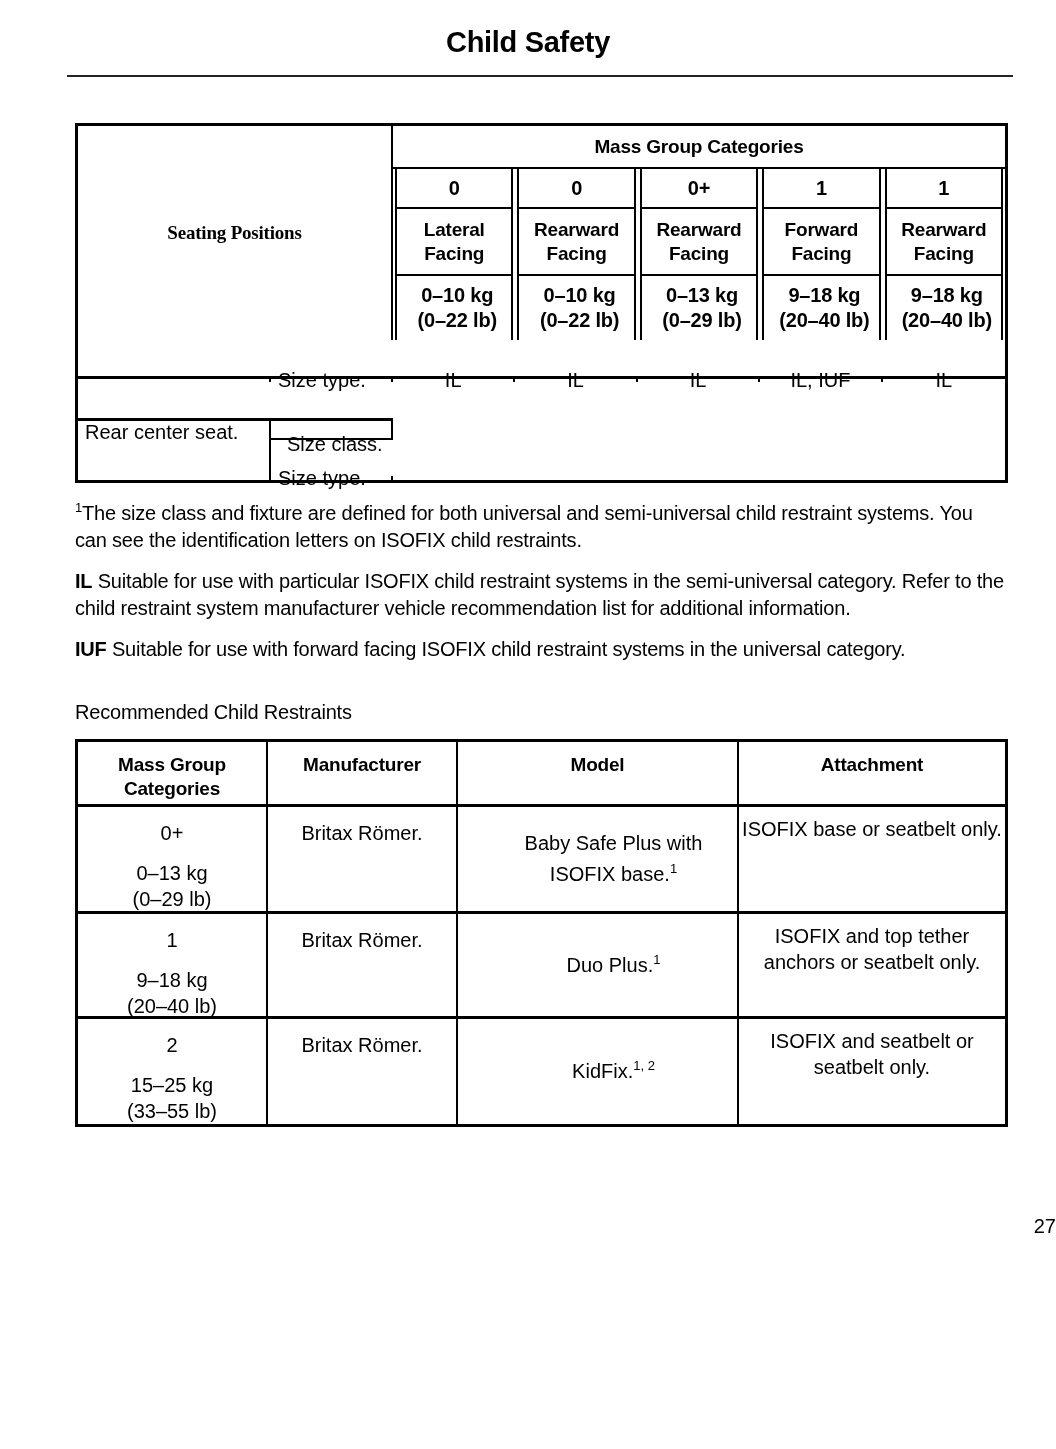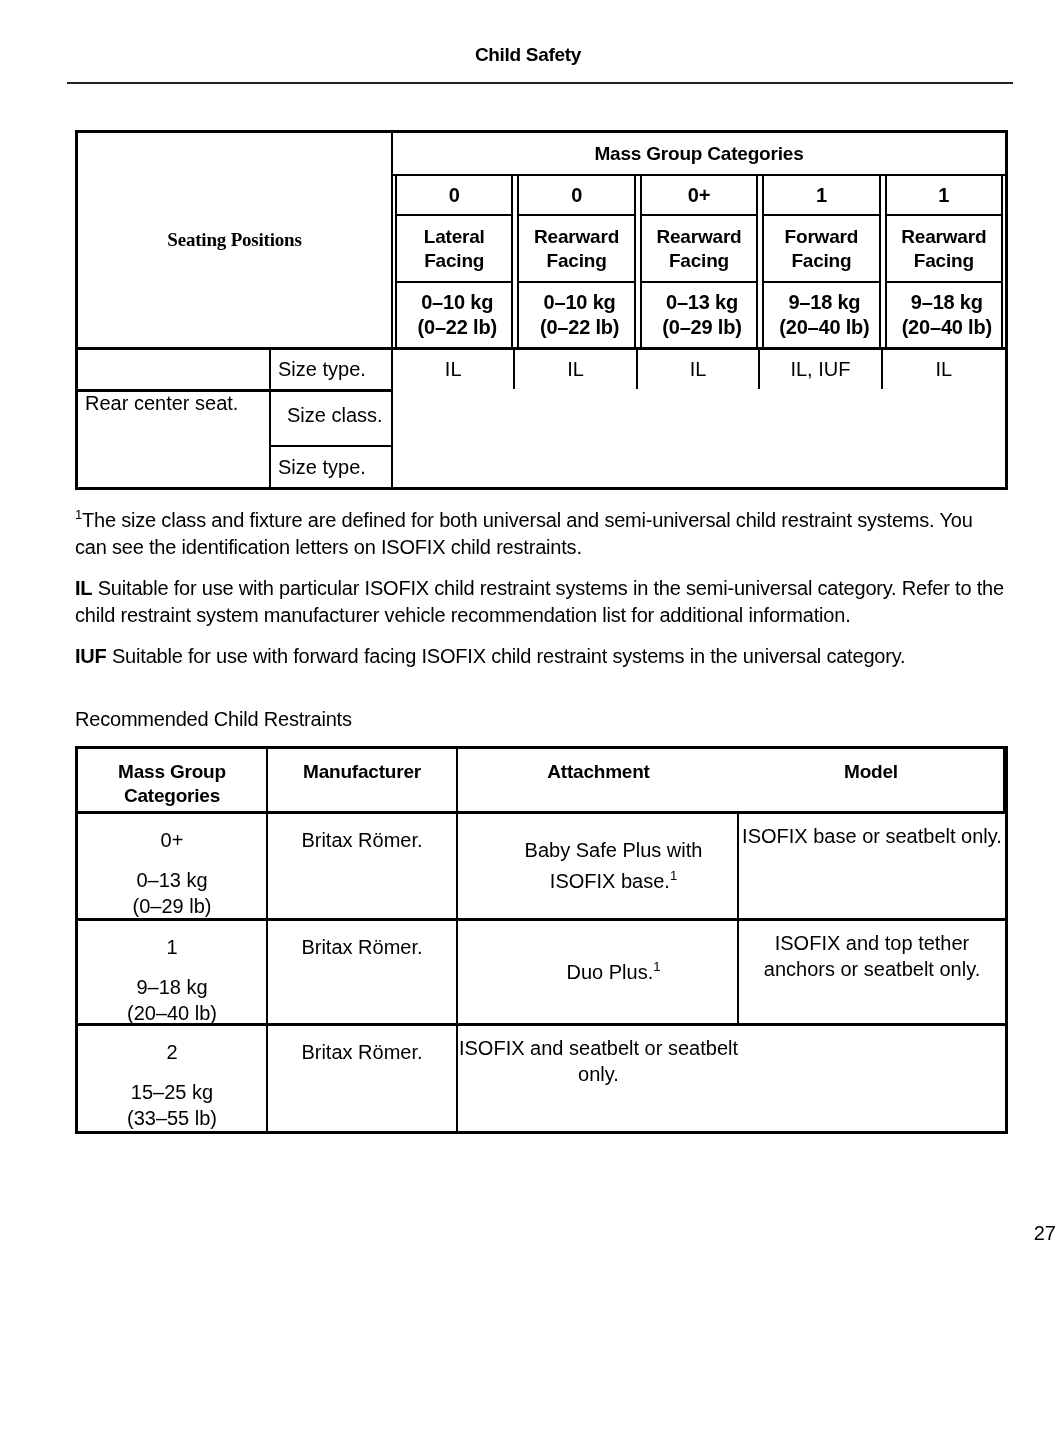--- a/index.html
+++ b/index.html
@@ -3,22 +3,22 @@
 <meta charset="utf-8">
 <style>
   html,body{margin:0;padding:0;}
   body{
     width:1056px;height:1449px;background:#ffffff;color:#000;
     font-family:"Liberation Sans","DejaVu Sans",sans-serif;
     -webkit-font-smoothing:antialiased;
     overflow:hidden;
   }
   .title{
-    text-align:center;font-size:19px;font-weight:bold;
-    padding-top:44px;letter-spacing:-0.3px;
+    text-align:center;font-size:29px;font-weight:bold;
+    padding-top:26px;letter-spacing:-0.3px;
   }
   .rule{
     border-top:2px solid #222;width:946px;margin:16px 0 0 67px;height:0;
   }
 
   
   .t1{
     margin:46px 0 0 75px;width:933px;box-sizing:border-box;
     border:3px solid #000;
     display:grid;
@@ -28,21 +28,21 @@
   .t1 > div{box-sizing:border-box;}
   .c{display:flex;align-items:center;justify-content:center;text-align:center;}
   .hb{font-weight:bold;font-size:19px;letter-spacing:-0.2px;}
   .sp{grid-area:1/1/5/3;border-right:2px solid #000;font-family:Liberation Serif, serif;}
   .mgc{grid-area:1/3/2/8;border-bottom:2px solid #000;}
   .cat{grid-row:2;margin:0 2px;border:2px solid #000;border-top:none;font-size:20px;}
   .face{grid-row:3;margin:0 2px;border:2px solid #000;border-top:none;line-height:24px;}
   .wt{grid-row:4;margin:0 2px;border-left:2px solid #000;border-right:2px solid #000;
       line-height:25px;font-size:20px;flex-direction:column;padding-left:6px;}
   .g3{grid-column:3;} .g4{grid-column:4;} .g5{grid-column:5;} .g6{grid-column:6;} .g7{grid-column:7;}
-  .bodytxt{font-size:20px;}
+  .bodytxt{font-size:20px;margin-top:36px;}
   .empty{grid-area:5/1;border-top:3px solid #000;border-right:2px solid #000;}
   .lbl{justify-content:flex-start;text-align:left;padding-left:7px;}
   .lbl1{grid-area:5/2;border-top:3px solid #000;border-right:2px solid #000;}
   .il{grid-row:5;border-top:3px solid #000;border-right:2px solid #000;}
   .il.g7{border-right:none;}
   .seat{grid-area:6/1/8/2;border-top:3px solid #000;border-right:2px solid #000;
         align-items:flex-start;}
   .lbl2{grid-area:6/2;border-top:3px solid #000;border-right:2px solid #000;border-bottom:2px solid #000;
         align-items:flex-start;padding-top:10px;line-height:26px;padding-left:16px;}
   .lbl3{grid-area:7/2;border-right:2px solid #000;}
@@ -136,22 +136,22 @@
   <div class="fn"><sup>1</sup><span>The size class and fixture are defined for both universal and semi-universal child restraint systems. You can see the identification letters on ISOFIX child restraints.</span></div>
   <div class="fn"><b>IL</b> <span>Suitable for use with particular ISOFIX child restraint systems in the semi-universal category. Refer to the child restraint system manufacturer vehicle recommendation list for additional information.</span></div>
   <div class="fn"><b>IUF</b> <span>Suitable for use with forward facing ISOFIX child restraint systems in the universal category.</span></div>
 </div>
 
 <div class="sec-heading">Recommended Child Restraints</div>
 
 <div class="t2">
   <div class="h2c">Mass Group Categories</div>
   <div class="h2c">Manufacturer</div>
+  <div class="h2c">Model</div>
   <div class="h2c lastcol">Attachment</div>
-  <div class="h2c">Model</div>
 
   <div class="bc mass">
     <div>0+</div>
     <div class="massgap"></div>
     <div>0–13 kg</div>
     <div>(0–29 lb)</div>
   </div>
   <div class="bc manu">Britax Römer.</div>
   <div class="bc model">
     <span class="mtxt"><span>Baby Safe Plus with ISOFIX base.</span><sup>1</sup></span>
@@ -170,16 +170,19 @@
   </div>
   <div class="bc attach lastcol">ISOFIX and top tether anchors or seatbelt only.</div>
 
   <div class="bc mass lastrow">
     <div>2</div>
     <div class="massgap"></div>
     <div>15–25 kg</div>
     <div>(33–55 lb)</div>
   </div>
   <div class="bc manu lastrow">Britax Römer.</div>
+  <div class="bc model lastrow">
+    <span class="mtxt"><span>KidFix.</span><sup>1, 2</sup></span>
+  </div>
   <div class="bc attach lastcol lastrow">ISOFIX and seatbelt or seatbelt only.</div>
 </div>
 
 <div class="pagenum">27</div>
 
 </body></html>

